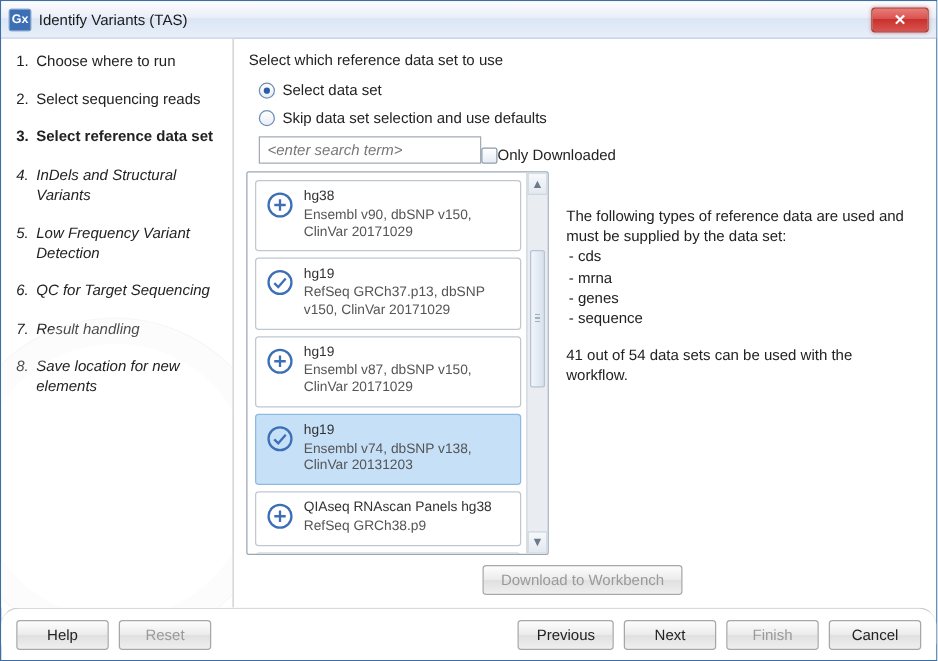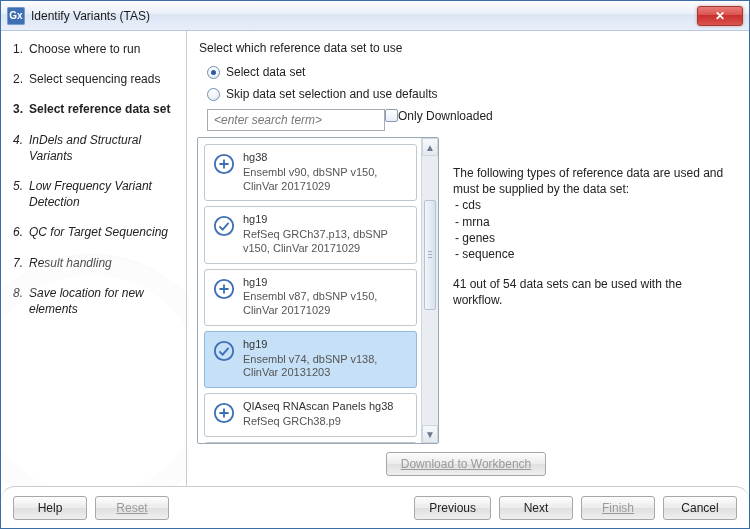--- a/index.html
+++ b/index.html
@@ -14,21 +14,21 @@
   .sidebar::after { content:""; position:absolute; left:-40px; bottom:-30px; width:260px; height:260px; border-radius:50%; border:1px solid #f2f2f2; box-shadow:0 0 0 20px rgba(242,242,242,.35) inset; opacity:.6; pointer-events:none; }
   .step { margin:0 0 14px 0; display:flex; line-height:1.35; }
   .step .num { width:16px; flex:none; }
   .step.current { font-weight:bold; }
   .step.italic { font-style:italic; }
   .main { flex:1; display:flex; flex-direction:column; padding:10px 14px 6px 10px; min-height:0; }
   .main-head { margin-bottom:6px; margin-left:2px; }
   .radio-row { display:flex; align-items:center; margin:4px 0 4px 10px; gap:6px; }
   .radio-outer { width:13px; height:13px; border:1px solid #6e8eb6; border-radius:50%; display:flex; align-items:center; justify-content:center; background:linear-gradient(to bottom,#fff,#e9eef6); }
   .radio-dot { width:5px; height:5px; background:#2b5ca8; border-radius:50%; }
-  .search-row { display:flex; align-items:flex-start; margin:4px 0 6px 10px; }
+  .search-row { display:flex; align-items:flex-end; margin:4px 0 6px 10px; }
   .search-input { width:178px; height:22px; border:1px solid #a5acb5; padding:0 6px; font-style:italic; color:#777; display:flex; align-items:center; background:#fff; }
   .chk { width:13px; height:13px; border:1px solid #8a9bb0; background:linear-gradient(to bottom,#fff,#e7edf5); border-radius:2px; }
   .split { display:flex; flex:1; gap:6px; min-height:0; }
   .listpane { width:242px; border:1px solid #9aa7b5; border-radius:2px; overflow:hidden; display:flex; }
   .listbody { flex:1; overflow:hidden; padding:6px 4px 0 6px; }
   .scroll { width:17px; background:#e9edf2; border-left:1px solid #cfd6de; position:relative; }
   .scroll .arrow { position:absolute; left:0; width:100%; height:18px; display:flex; align-items:center; justify-content:center; color:#6c7a8b; font-size:10px; background:linear-gradient(to bottom,#f6f9fc,#e3e9f0); border:1px solid #cfd6de; }
   .scroll .arrow.up { top:0; }
   .scroll .arrow.dn { bottom:0; }
   .scroll .thumb { position:absolute; left:2px; right:2px; top:62px; height:110px; background:linear-gradient(to right,#f2f6fb,#d7e1ec); border:1px solid #b6c3d2; border-radius:2px; }
@@ -37,21 +37,21 @@
   .item.selected { background:#c6e0f7; border-color:#8fb9df; }
   .item .icn { width:22px; height:22px; margin-top:2px; flex:none; display:flex; align-items:center; justify-content:center; }
   .item .icn svg { width:22px; height:22px; }
   .item .txt { flex:1; line-height:1.25; font-size:11px; }
   .item .txt .name { color:#333; margin-bottom:1px; }
   .item .txt .desc { color:#555; font-size:11px; }
   .rightinfo { flex:1; padding:28px 6px 0 8px; font-size:12px; color:#222; line-height:1.35; }
   .rightinfo .li { margin-left:2px; }
   .dlrow { display:flex; justify-content:center; padding:8px 0 4px 0; }
   .btn { height:24px; padding:0 14px; border:1px solid #a7a7a7; border-radius:3px; background:linear-gradient(to bottom,#fdfdfd,#ececec 48%,#e0e0e0 52%,#efefef); display:flex; align-items:center; justify-content:center; color:#222; }
-  .btn.disabled { color:#9a9a9a;text-decoration:underline; }
+  .btn.disabled { color:#9a9a9a; }
   .footer { height:42px; border-top:1px solid #ccc; display:flex; align-items:center; padding:0 12px; gap:8px; background:#fff;border-radius:14px; }
   .footer .spacer { flex:1; }
   .footer .btn { min-width:74px; }
 </style>
 </head>
 <body>
 
 <div class="window">
   <div class="titlebar">
     <div class="icon-box">Gx</div>

